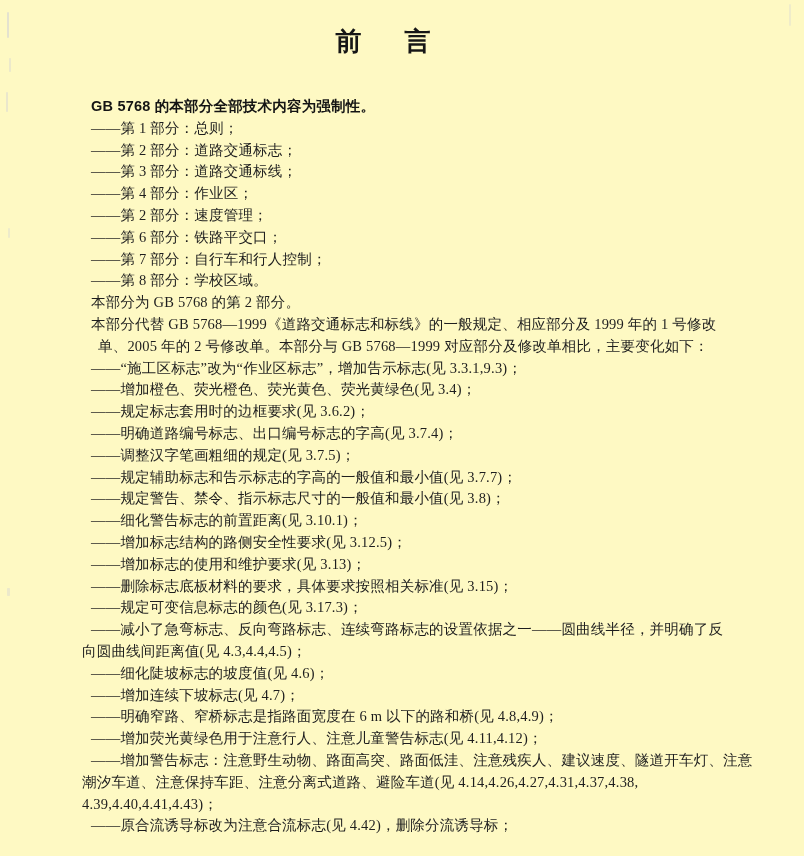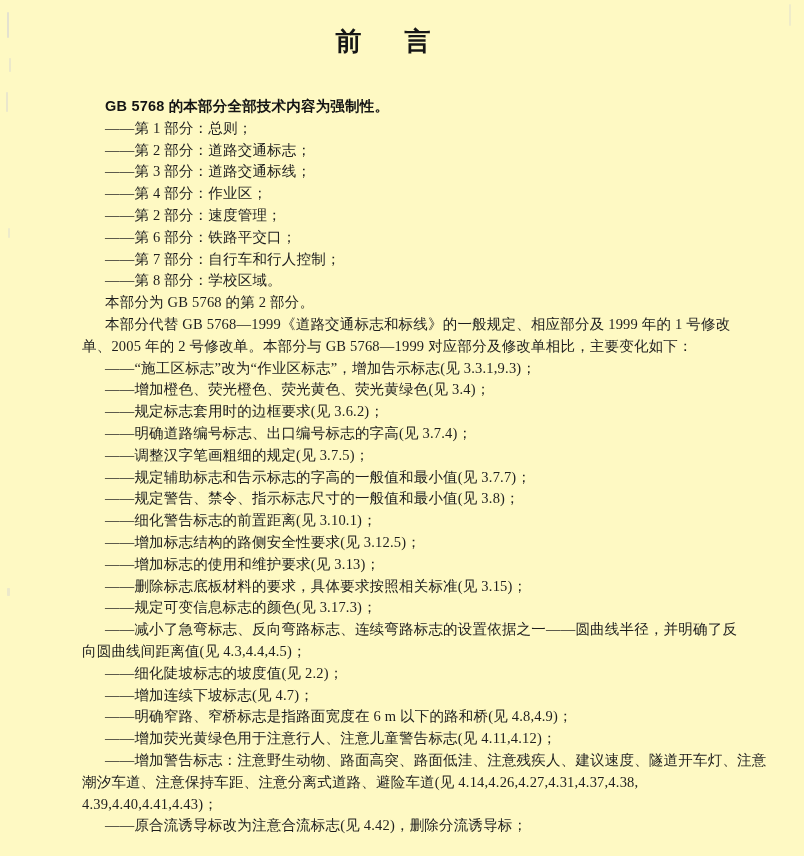--- a/index.html
+++ b/index.html
@@ -35,22 +35,22 @@
     top: 96px;
     left: 82px;
     width: 690px;
     font-size: 14.5px;
     line-height: 21.8px;
   }
   .line {
     white-space: nowrap;
     letter-spacing: 0.2px;
   }
-  .line.i0 { margin-left: 0; }
-  .line.i1 { margin-left: 23px; }
+  .line.i0 { margin-left: 16px; }
+  .line.i1 { margin-left: 9px; }
   .line.i2 { }
   .line.bold {
     font-family: "Liberation Sans", sans-serif;
     font-weight: bold;
     color: #141414;
   }
   .artifact {
     position: absolute;
     background: #d9d9d4;
     border-radius: 1px;
@@ -97,21 +97,21 @@
       <div class="line i1">——调整汉字笔画粗细的规定(见 3.7.5)；</div>
       <div class="line i1">——规定辅助标志和告示标志的字高的一般值和最小值(见 3.7.7)；</div>
       <div class="line i1">——规定警告、禁令、指示标志尺寸的一般值和最小值(见 3.8)；</div>
       <div class="line i1">——细化警告标志的前置距离(见 3.10.1)；</div>
       <div class="line i1">——增加标志结构的路侧安全性要求(见 3.12.5)；</div>
       <div class="line i1">——增加标志的使用和维护要求(见 3.13)；</div>
       <div class="line i1">——删除标志底板材料的要求，具体要求按照相关标准(见 3.15)；</div>
       <div class="line i1">——规定可变信息标志的颜色(见 3.17.3)；</div>
       <div class="line i1">——减小了急弯标志、反向弯路标志、连续弯路标志的设置依据之一——圆曲线半径，并明确了反</div>
       <div class="line i2">向圆曲线间距离值(见 4.3,4.4,4.5)；</div>
-      <div class="line i1">——细化陡坡标志的坡度值(见 2.2)；</div>
+      <div class="line i1">——细化陡坡标志的坡度值(见 4.6)；</div>
       <div class="line i1">——增加连续下坡标志(见 4.7)；</div>
       <div class="line i1">——明确窄路、窄桥标志是指路面宽度在 6 m 以下的路和桥(见 4.8,4.9)；</div>
       <div class="line i1">——增加荧光黄绿色用于注意行人、注意儿童警告标志(见 4.11,4.12)；</div>
       <div class="line i1">——增加警告标志：注意野生动物、路面高突、路面低洼、注意残疾人、建议速度、隧道开车灯、注意</div>
       <div class="line i2">潮汐车道、注意保持车距、注意分离式道路、避险车道(见 4.14,4.26,4.27,4.31,4.37,4.38,</div>
       <div class="line i2">4.39,4.40,4.41,4.43)；</div>
       <div class="line i1">——原合流诱导标改为注意合流标志(见 4.42)，删除分流诱导标；</div>
     </div>
 
 </div>

